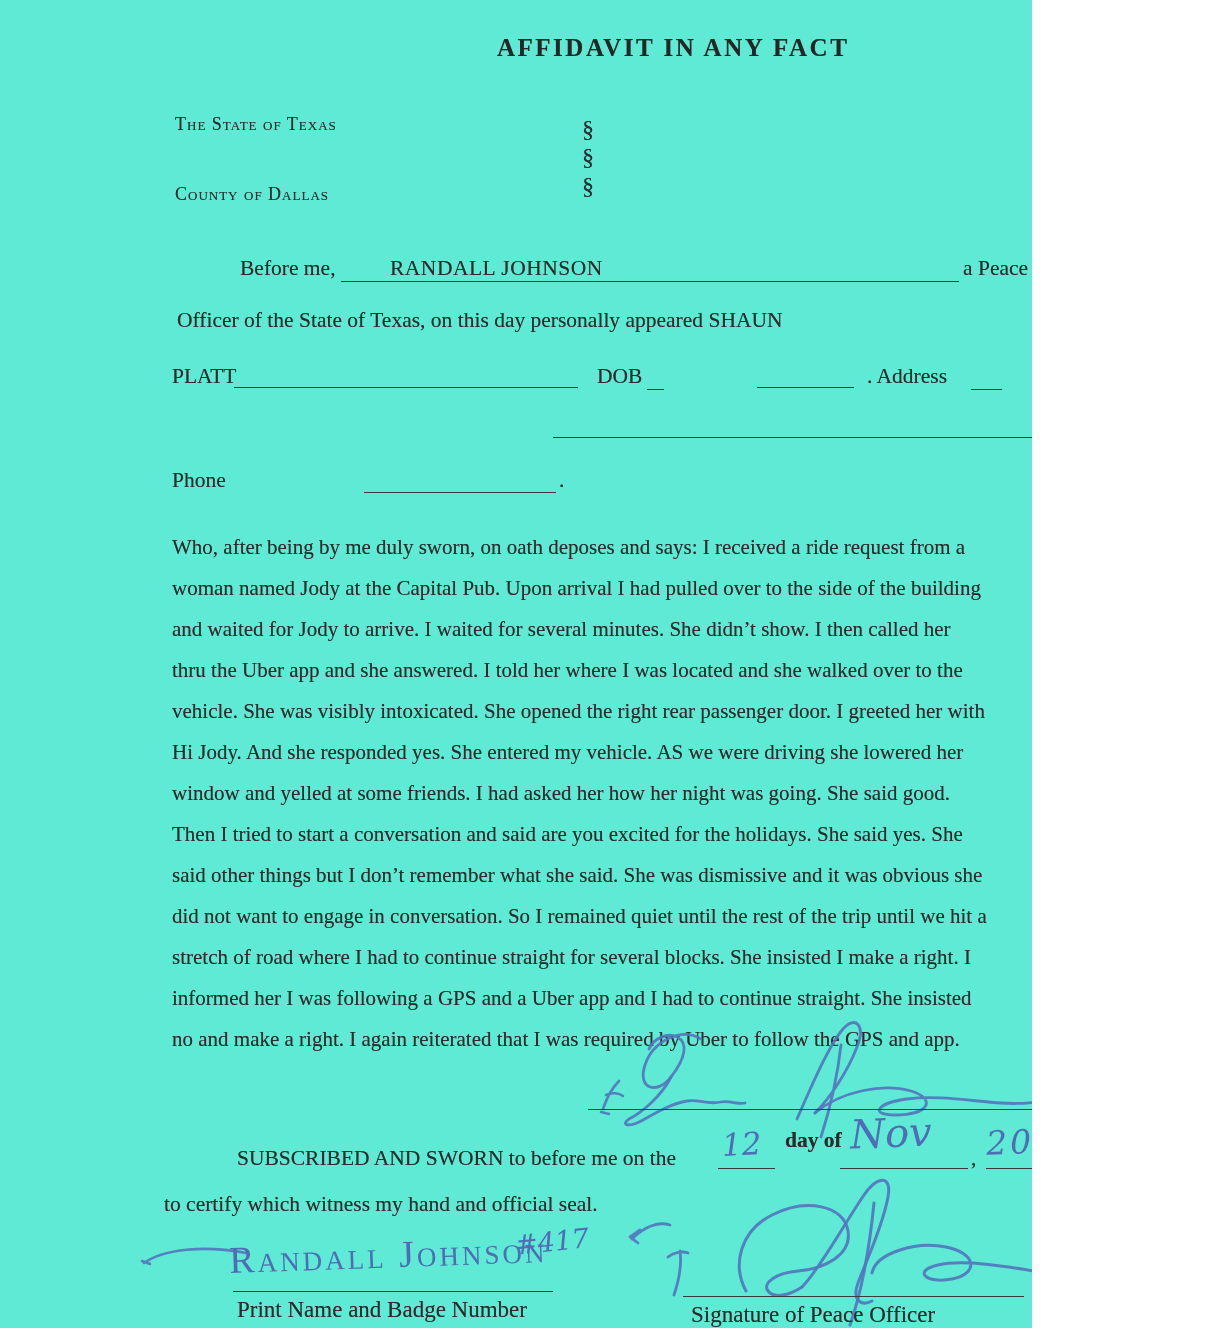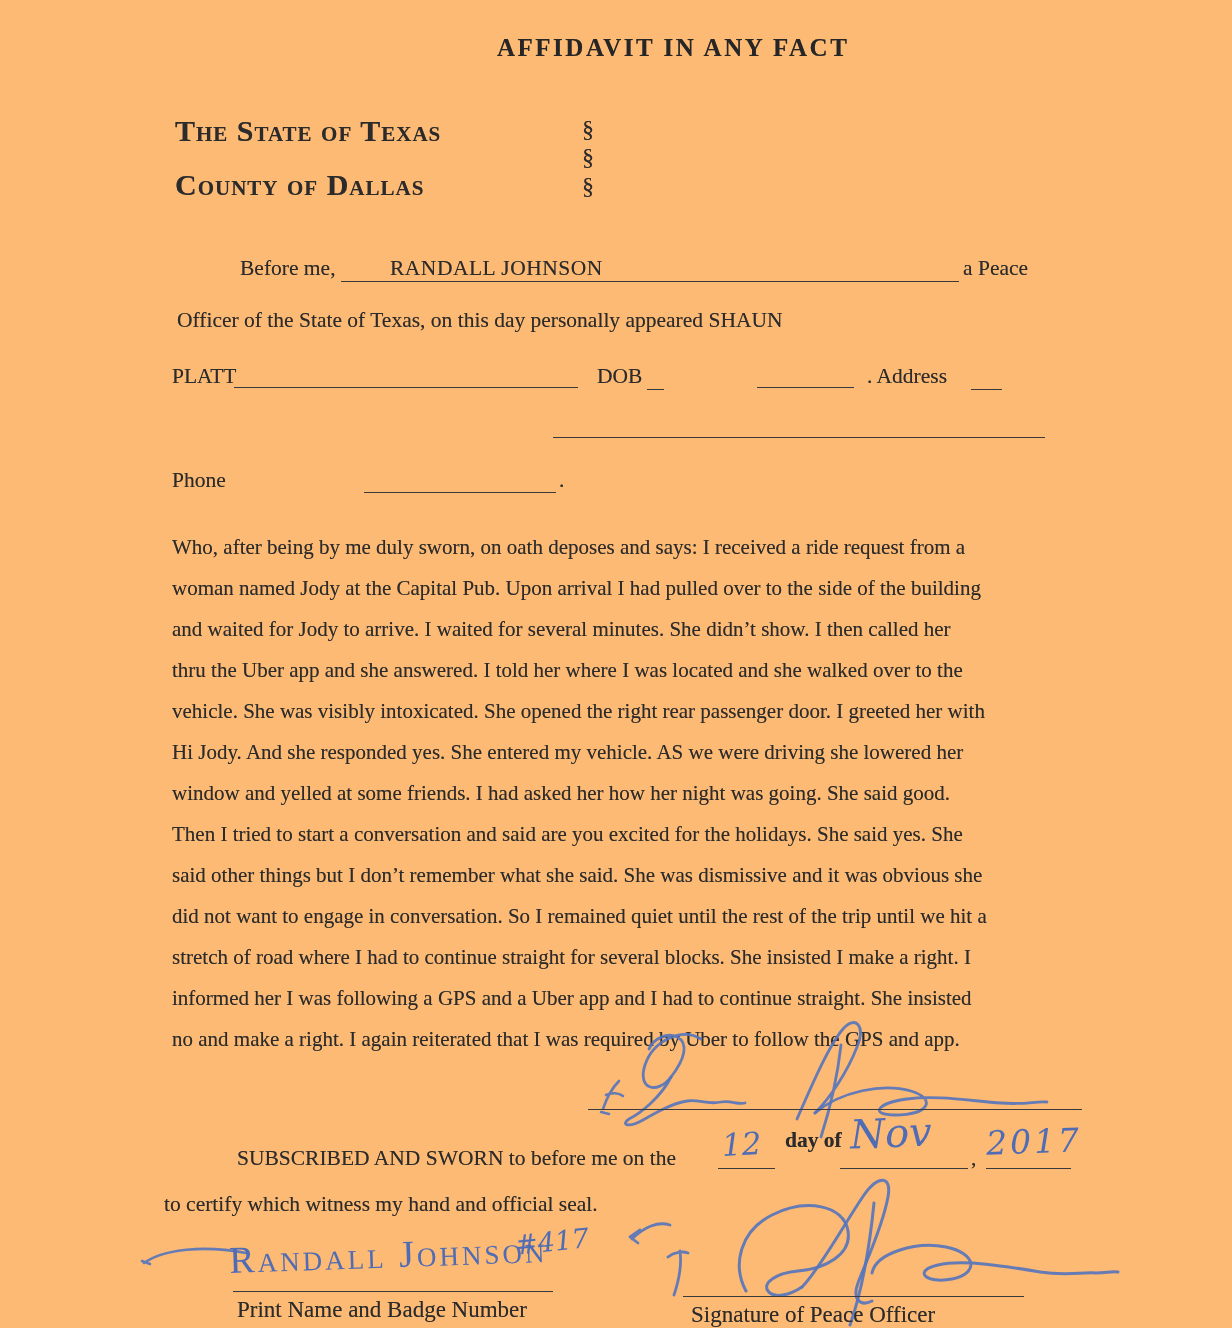--- a/index.html
+++ b/index.html
@@ -1,23 +1,23 @@
 <!DOCTYPE html>
 <html><head>
 <meta charset="utf-8">
 <style>
   html,body{margin:0;padding:0;background:#ffffff;}
   .page{
-    position:relative;width:1232px;height:1328px;background:#fdba74;
+    position:relative;width:1032px;height:1328px;background:#5eead4;
     font-family:"Liberation Serif",serif;color:#2b2b2b;overflow:hidden;
     text-shadow:0 0 .4px rgba(40,40,40,.45);
   }
   .abs{position:absolute;white-space:nowrap;}
   .title{font-weight:bold;font-size:25px;letter-spacing:2.5px;color:#262626;}
-  .cap{font-variant:small-caps;font-weight:bold;font-size:30px;letter-spacing:1px;}
+  .cap{font-variant:small-caps;font-weight:normal;font-size:18px;letter-spacing:1px;}
   .sec{font-size:24px;}
   .t{font-size:21.5px;text-align:right;}
   .body-block{position:absolute;left:172px;top:527px;}
   .bline{font-size:21px;line-height:41px;white-space:nowrap;}
   .rule{position:absolute;height:0;border-bottom:1.8px solid #3a3a3a;}
   .rule.thin{border-bottom-width:1.4px;}
   .ink{color:#4f6cb5;text-shadow:none;}
   .hand{font-family:"DejaVu Serif",serif;font-style:italic;}
   .handname{font-variant:small-caps;letter-spacing:3px;font-size:38px;transform:rotate(-2deg);transform-origin:left bottom;}
   .label{font-size:23px;}
@@ -25,21 +25,21 @@
   svg.sig path{fill:none;stroke:#5474bd;stroke-linecap:round;stroke-linejoin:round;opacity:.9;}
 </style>
 </head>
 <body>
 
 <div class="page">
 
   <div class="abs title" style="left:497px;top:34px;">AFFIDAVIT IN ANY FACT</div>
 
   <div class="abs cap" style="left:175px;top:114px;">The State of Texas</div>
-  <div class="abs cap" style="left:175px;top:168px;">County of Dallas</div>
+  <div class="abs cap" style="left:175px;top:184px;">County of Dallas</div>
   <div class="abs sec" style="left:582px;top:116px;">§</div>
   <div class="abs sec" style="left:582px;top:144px;">§</div>
   <div class="abs sec" style="left:582px;top:173px;">§</div>
 
   <div class="abs t" style="left:240px;top:256px;">Before me,</div>
   <div class="rule" style="left:341px;top:281px;width:618px;"></div>
   <div class="abs t" style="left:390px;top:256px;letter-spacing:.5px;">RANDALL JOHNSON</div>
   <div class="abs t" style="left:963px;top:256px;">a Peace</div>
 
   <div class="abs t" style="left:177px;top:308px;">Officer of the State of Texas, on this day personally appeared SHAUN</div>

